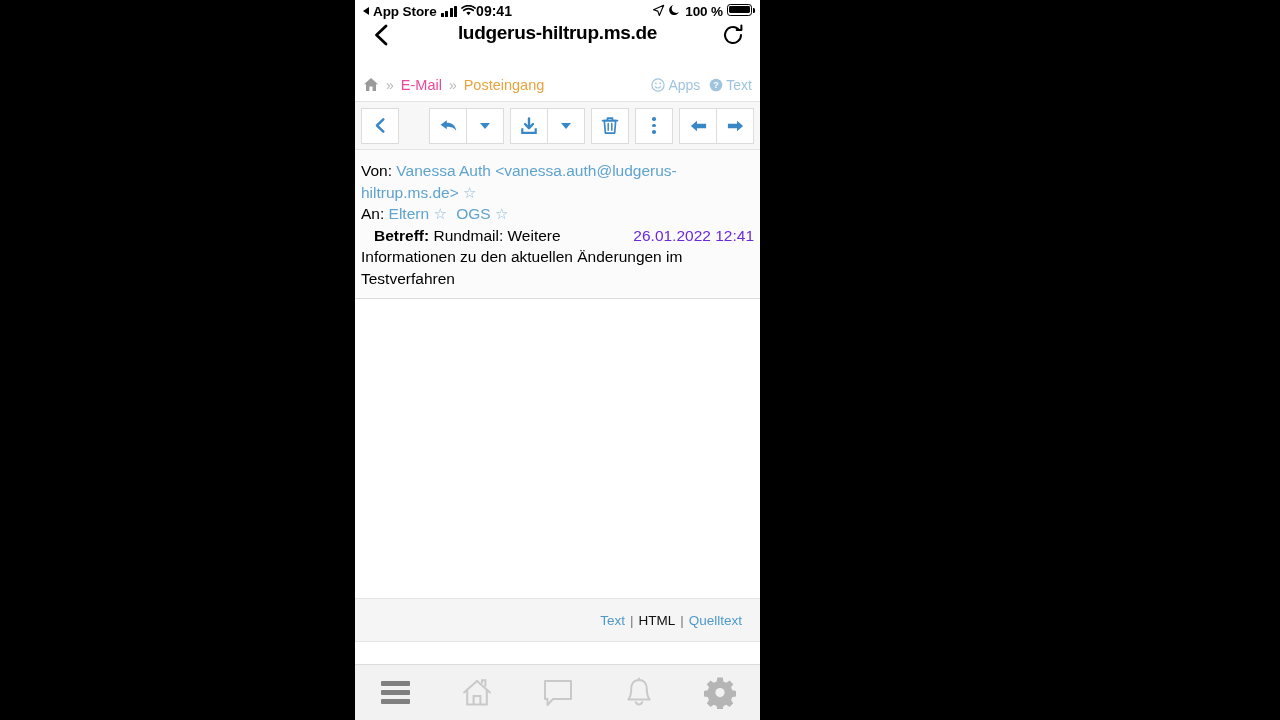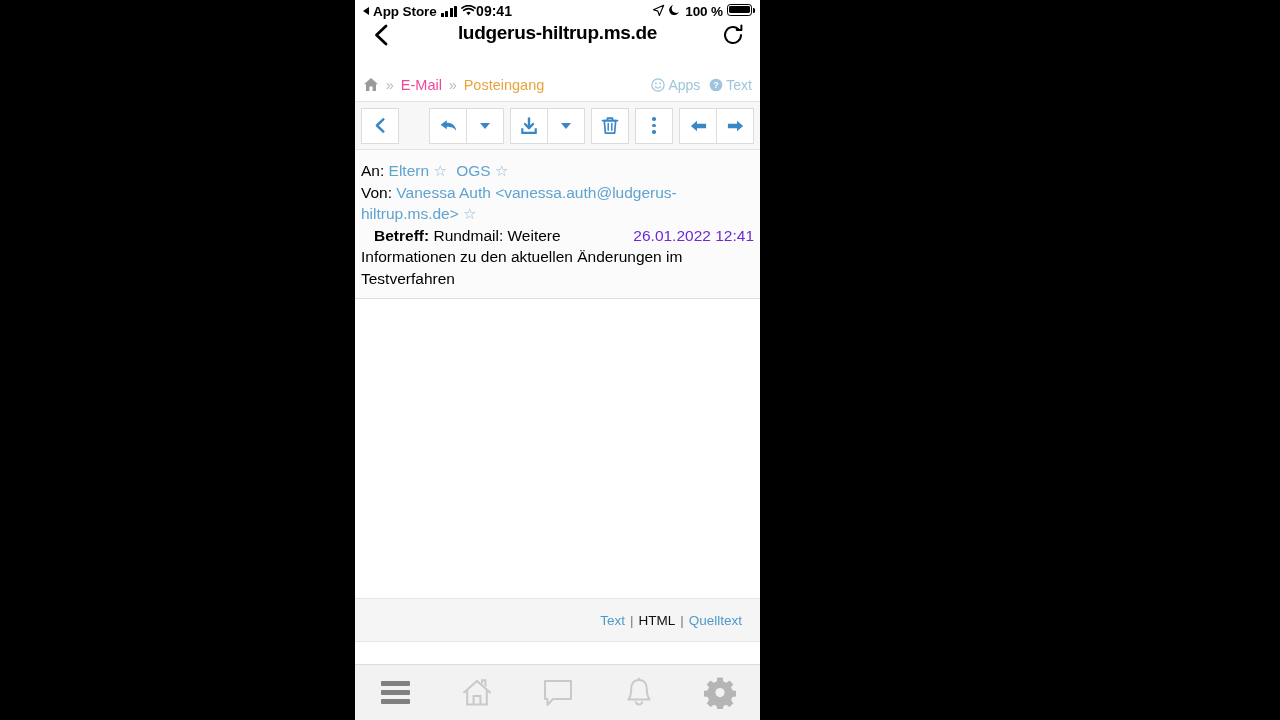--- a/index.html
+++ b/index.html
@@ -370,29 +370,29 @@
         <div class="tbtn">
           <svg width="19" height="16" viewBox="0 0 20 16">
             <path d="M18 8 L11.6 2.4 L11.6 5.6 L2 5.6 L2 10.4 L11.6 10.4 L11.6 13.6 Z" fill="#3a87c8"></path>
           </svg>
         </div>
       </div>
     </div>
 
     <div class="mailhead">
       <div class="mh-line">
+        <span class="mh-label">Von:</span>
+        <span class="mh-link">Vanessa Auth &lt;vanessa.auth@ludgerus-hiltrup.ms.de&gt;</span>
+        <span class="star">☆</span>
+      </div>
+      <div class="mh-line">
         <span class="mh-label">An:</span>
         <span class="mh-link">Eltern</span>
         <span class="star">☆</span>
         <span class="mh-link" style="margin-left:5px;">OGS</span>
-        <span class="star">☆</span>
-      </div>
-      <div class="mh-line">
-        <span class="mh-label">Von:</span>
-        <span class="mh-link">Vanessa Auth &lt;vanessa.auth@ludgerus-hiltrup.ms.de&gt;</span>
         <span class="star">☆</span>
       </div>
       <div class="mh-line">
         <span class="mh-date">26.01.2022 12:41</span>
         <span class="mh-bold">Betreff:</span>
         <span>Rundmail: Weitere Informationen zu den aktuellen Änderungen im Testverfahren</span>
       </div>
     </div>
 
     <div class="mailbody"></div>

